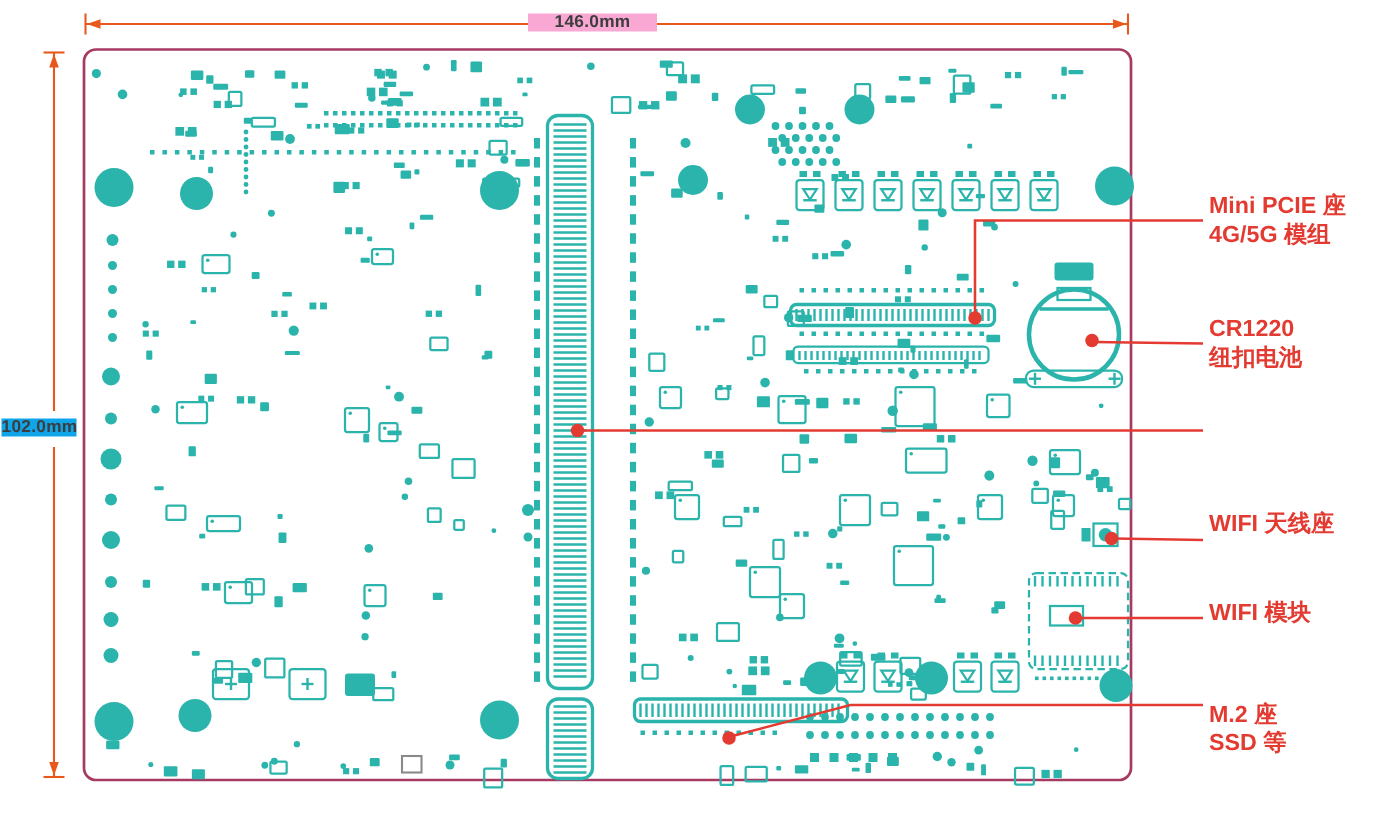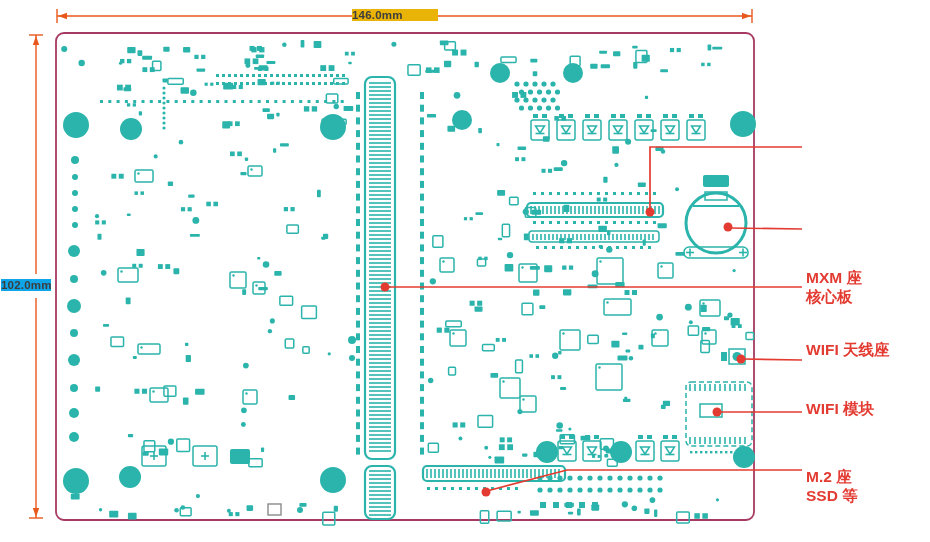--- a/index.html
+++ b/index.html
@@ -22,21 +22,21 @@
   .dimline   { stroke:var(--dimension,#e8581d); stroke-width:1.4; fill:none; }
   .dim-arrow { fill:var(--dimension,#e8581d); stroke:none; }
 
   .red-line { stroke:var(--callout,#e33b31); stroke-width:1.7; fill:none; }
   .red-dot  { fill:var(--callout,#e33b31); stroke:none; }
 
   .dim-label {
     position:absolute; font-size:11.5px; font-weight:bold;
     color:var(--dimension-text,#3d3d3d); letter-spacing:.2px;
   }
-  .dim-top  { left:352px; top:9px;  width:86px; background:#eab308; }
+  .dim-top  { left:352px; top:9px;  width:86px; text-align:center; background:#f9a8d4; }
   .dim-left { left:1px;  top:279px; width:50px; text-align:center; background:#0ea5e9; }
 
   .callout {
     position:absolute; left:806px; color:var(--callout,#e33b31);
     font-size:15.5px; font-weight:bold; line-height:19px; white-space:nowrap;
   }
 </style>
 </head>
 <body>
 
@@ -1109,23 +1109,27 @@
       <circle cx="717" cy="412" r="4.5" class="red-dot"></circle>
 
       <polyline points="802,470 567,470 487,491" class="red-line"></polyline>
       <circle cx="486" cy="492" r="4.5" class="red-dot"></circle>
     </g>
   </svg>
 
   <div class="dim-label dim-top">146.0mm</div>
   <div class="dim-label dim-left">102.0mm</div>
 
-  <div class="callout" style="top:268px">
-    <div>MXM 座</div>
-    <div>核心板</div>
+  <div class="callout" style="top:128px">
+    <div>Mini PCIE 座</div>
+    <div>4G/5G 模组</div>
+  </div>
+  <div class="callout" style="top:210px">
+    <div>CR1220</div>
+    <div>纽扣电池</div>
   </div>
   <div class="callout" style="top:340px">
     <div>WIFI 天线座</div>
   </div>
   <div class="callout" style="top:399px">
     <div>WIFI 模块</div>
   </div>
   <div class="callout" style="top:467px">
     <div>M.2 座</div>
     <div>SSD 等</div>

